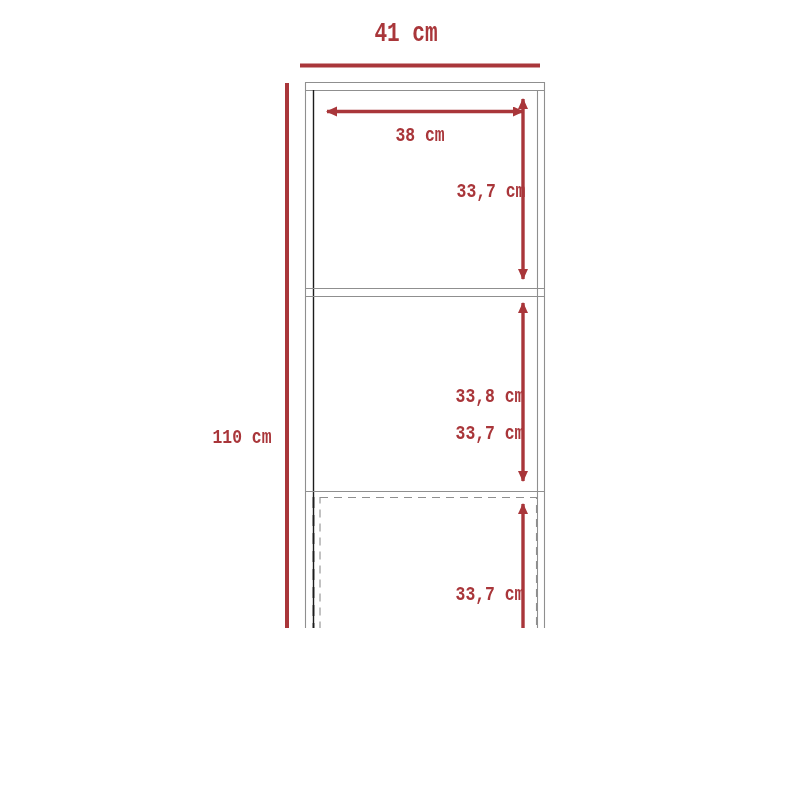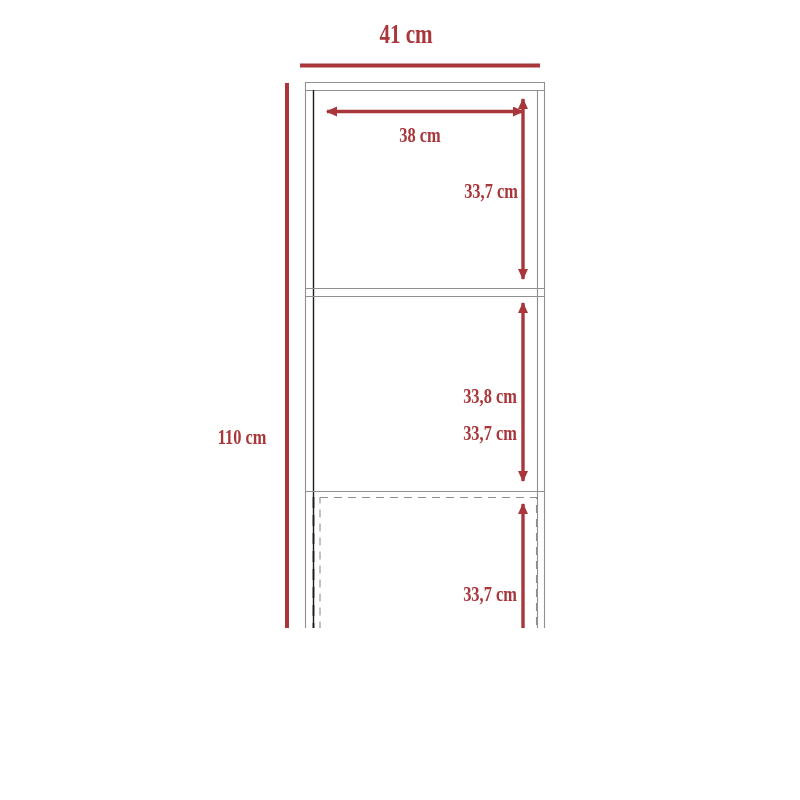--- a/index.html
+++ b/index.html
@@ -1,20 +1,20 @@
 <!DOCTYPE html>
 <html style="--dimension-red: #A9363A; --outline-gray: #8F8F8F; --outline-dark: #1C1C1C; --background: #FFFFFF;"><head>
 <meta charset="utf-8">
 <style>
   html,body{margin:0;padding:0;background:#ffffff;}
   .canvas{
     position:relative;
     width:800px;height:628px;
     background:var(--background,#fff);
-    font-family:Liberation Serif, serif;
+    font-family:Liberation Mono, monospace;
     overflow:hidden;
   }
   svg{position:absolute;left:0;top:0;}
 
   
   .outline-gray{stroke:var(--outline-gray,#8f8f8f);stroke-width:1.1;fill:none;}
   .outline-dark{stroke:var(--outline-dark,#1c1c1c);stroke-width:1.4;fill:none;}
   .dash-gray{stroke:var(--outline-gray,#9a9a9a);stroke-width:1.1;fill:none;stroke-dasharray:8 6;}
   .dash-dark{stroke:var(--outline-dark,#1c1c1c);stroke-width:1.7;fill:none;stroke-dasharray:11 7;}
   .dim-line{stroke:var(--dimension-red,#a9363a);stroke-width:4;fill:none;}

